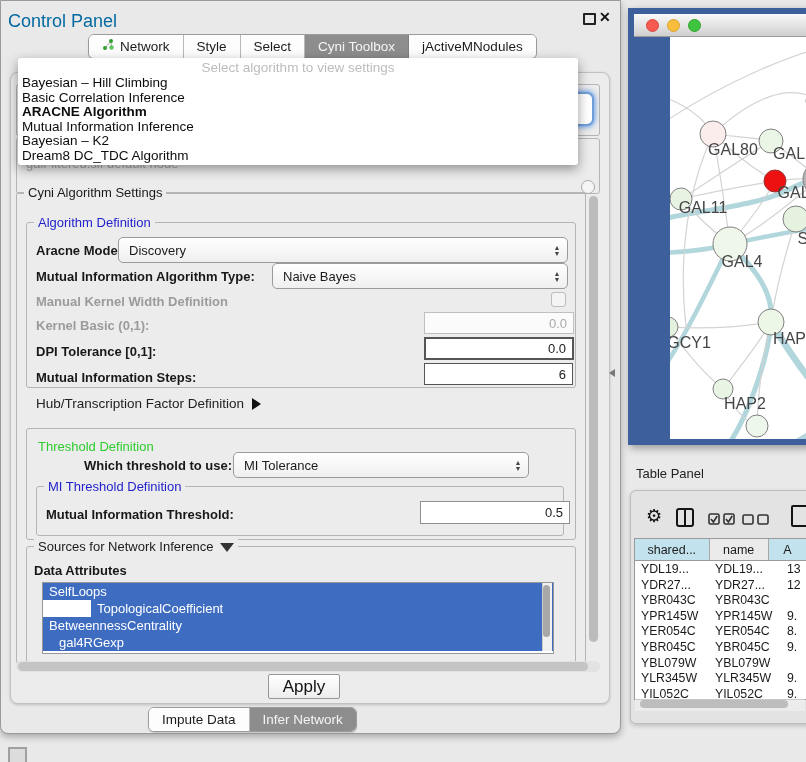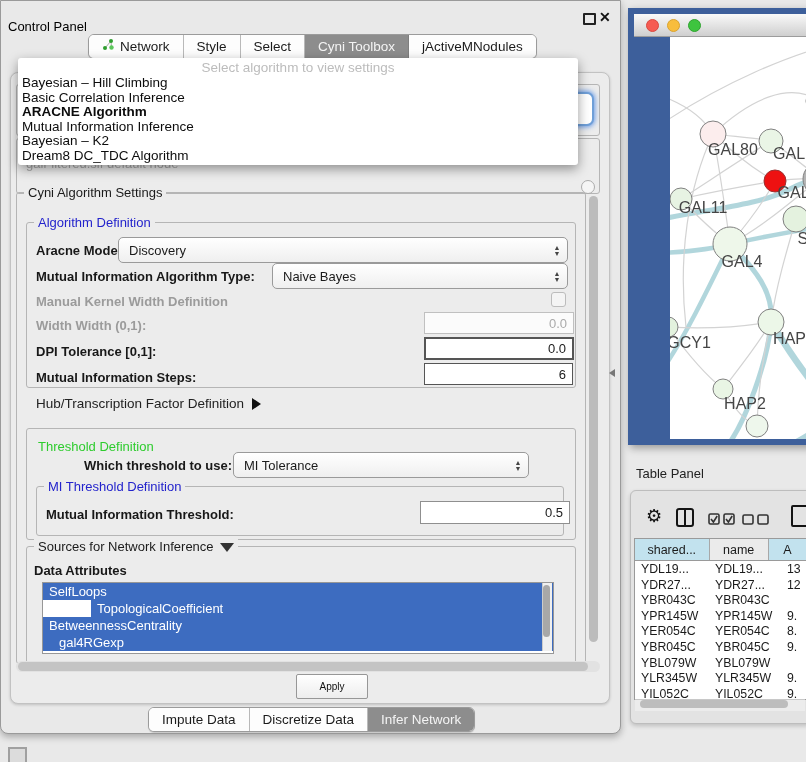--- a/index.html
+++ b/index.html
@@ -2,21 +2,21 @@
 <html><head>
 <meta charset="utf-8">
 <style>
   html,body{margin:0;padding:0;}
   .stage{position:relative;width:806px;height:762px;background:#e9e9e9;overflow:hidden;
          font-family:"Liberation Sans",sans-serif;color:#1b1b1b;}
   .abs{position:absolute;}
   
   .cp-win{left:0;top:6;width:619px;height:732px;background:#e9e9e9;border:1px solid #9a9a9a;
           border-radius:0 0 8px 8px;box-shadow:0 3px 7px rgba(0,0,0,.28);}
-  .cp-title{left:8;top:11px;left:8px;font-size:13px;color:#000000;margin-top:8px;}
+  .cp-title{left:8;top:11px;left:8px;font-size:18px;color:#0369a1;}
   .float-ico{left:583px;top:13px;width:9px;height:8px;border:2px solid #222;border-radius:1px;}
   .close-ico{left:599px;top:9px;font-size:14px;font-weight:bold;color:#111;}
   
   .tabbar{display:flex;height:23px;border:1px solid #9b9b9b;border-radius:6px;overflow:hidden;
           background:#fff;box-shadow:0 1px 1px rgba(0,0,0,.15);}
   .seg{display:flex;align-items:center;gap:5px;padding:0 13px;font-size:13.5px;line-height:23px;
        background:#fdfdfd;border-right:1px solid #b9b9b9;white-space:nowrap;}
   .seg:last-child{border-right:none;}
   .seg.sel{background:#8d8d8d;color:#f4f4f4;border-right-color:#7f7f7f;}
   
@@ -49,21 +49,21 @@
   .pholder{font-size:13.5px;color:#bcbcbc;text-align:center;height:17px;line-height:17px;}
   .pitem{font-size:13.5px;line-height:14.6px;padding-left:4px;color:#0c0c0c;}
   .pitem.bold{font-weight:bold;}
   
   .attrlist{background:#fff;border:1px solid #979797;overflow:hidden;}
   .aitem{font-size:13px;height:17px;line-height:17px;padding-left:6px;color:#fff;}
   
   .sb-thumb{background:#bcbcbc;border-radius:5px;}
   
   .btn{background:linear-gradient(#ffffff,#ededed);border:1px solid #979797;border-radius:2px;
-       font-size:10px;display:flex;align-items:center;justify-content:center;color:#111;margin-left:28px;}
+       font-size:17px;display:flex;align-items:center;justify-content:center;color:#111;}
   
   .net-win{left:628px;top:8px;width:184px;height:437px;background:#3d5f9b;box-shadow:2px 3px 8px rgba(0,0,0,.35);}
   .net-titlebar{left:634px;top:14px;width:172px;height:22px;background:linear-gradient(#f9f9f9,#cfcfcf);
                 border-bottom:1px solid #9c9c9c;display:flex;align-items:center;gap:8px;padding-left:12px;}
   .light{width:13px;height:13px;border-radius:50%;box-sizing:border-box;}
   .net-canvas{left:634px;top:37px;width:172px;height:402px;background:#fff;overflow:hidden;margin-left:36px;}
   
   .tp-title{left:636px;top:466px;font-size:13px;color:#222;}
   .tp-box{left:630px;top:490px;width:180px;height:232px;background:#e3e3e3;border:1px solid #bdbdbd;
           border-radius:6px;box-shadow:0 2px 4px rgba(0,0,0,.18);}
@@ -162,21 +162,21 @@
     <span class="val">Naive Bayes</span>
     <span class="arrows">
         <span>▲</span>
         <span>▼</span>
       </span>
   </div>
 
   <span class="abs lbl dis" style="left:36px;top:294px;">Manual Kernel Width Definition</span>
   <div class="abs chk" style="left:551px;top:292px;"></div>
 
-  <span class="abs lbl dis" style="left:36px;top:318px;">Width Width (0,1):</span>
+  <span class="abs lbl dis" style="left:36px;top:318px;">Kernel Basic (0,1):</span>
   <div class="abs tf dis" style="left:424px;top:312px;width:142px;height:20px;">0.0</div>
 
   <span class="abs lbl" style="left:36px;top:344px;">DPI Tolerance [0,1]:</span>
   <div class="abs tf dark" style="left:424px;top:337px;width:140px;height:19px;">0.0</div>
 
   <span class="abs lbl" style="left:36px;top:370px;">Mutual Information Steps:</span>
   <div class="abs tf mid" style="left:424px;top:363px;width:141px;height:20px;">6</div>
 
   <div class="abs" style="left:36px;top:396px;font-size:13.5px;font-weight:500;color:#222;">
     <span>Hub/Transcription Factor Definition</span><span class="tri-right"></span>
@@ -211,23 +211,20 @@
   <div class="abs" style="left:542px;top:583px;width:9px;height:68px;background:#f0f0f0;border-left:1px solid #ccc;"></div>
   <div class="abs sb-thumb" style="left:543px;top:585px;width:7px;height:52px;background:#a8a8a8;"></div>
 
   <div class="abs" style="left:16px;top:661px;width:584px;height:11px;background:#e2e2e2;border-radius:6px;"></div>
   <div class="abs sb-thumb" style="left:18px;top:662px;width:570px;height:9px;background:#c4c4c4;"></div>
   <div class="abs btn" style="left:268px;top:674px;width:70px;height:23px;">Apply</div>
 
   <div class="abs tabbar" style="left:148px;top:707px;" id="bottom-tabbar">
       <div class="seg">
         <span>Impute Data</span>
-      </div>
-      <div class="seg">
-        <span>Discretize Data</span>
       </div>
       <div class="seg sel">
         <span>Infer Network</span>
       </div>
     </div>
 
   <div class="abs mini-dock"></div>
 
   <div class="abs divider-arrow"></div>
 

